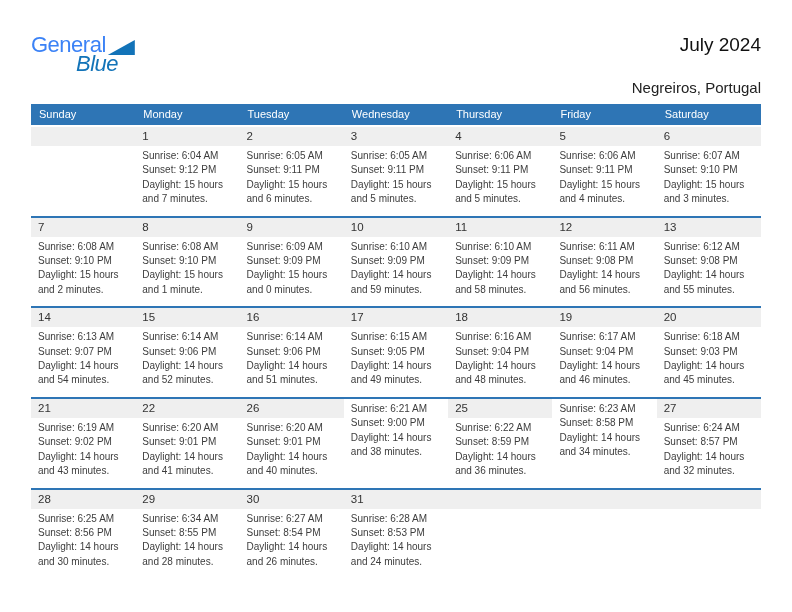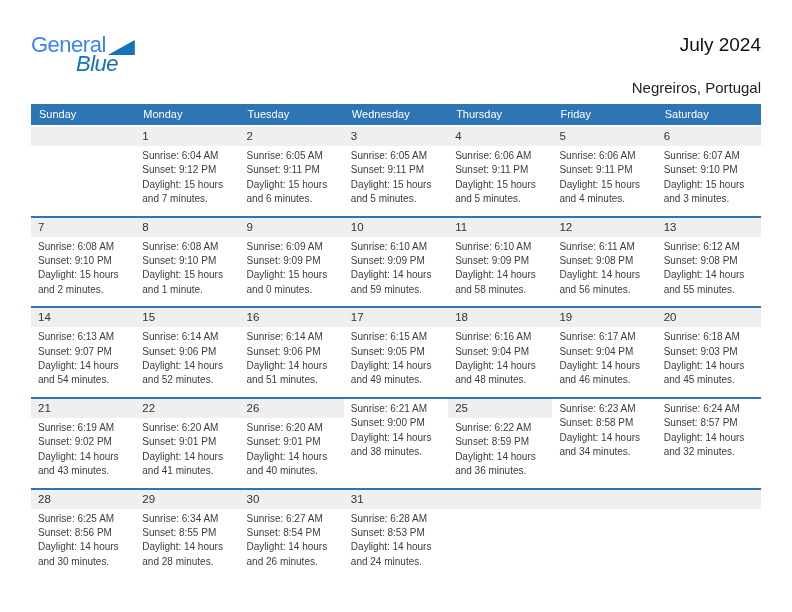--- a/index.html
+++ b/index.html
@@ -329,20 +329,21 @@
           </div>
           <div class="cell">
             <div class="details">
               <div>Sunrise: 6:23 AM</div>
               <div>Sunset: 8:58 PM</div>
               <div>Daylight: 14 hours</div>
               <div>and 34 minutes.</div>
             </div>
           </div>
           <div class="cell">
+            <div class="num-band">27</div>
             <div class="details">
               <div>Sunrise: 6:24 AM</div>
               <div>Sunset: 8:57 PM</div>
               <div>Daylight: 14 hours</div>
               <div>and 32 minutes.</div>
             </div>
           </div>
         </div>
         <div class="week">
           <div class="cell">

